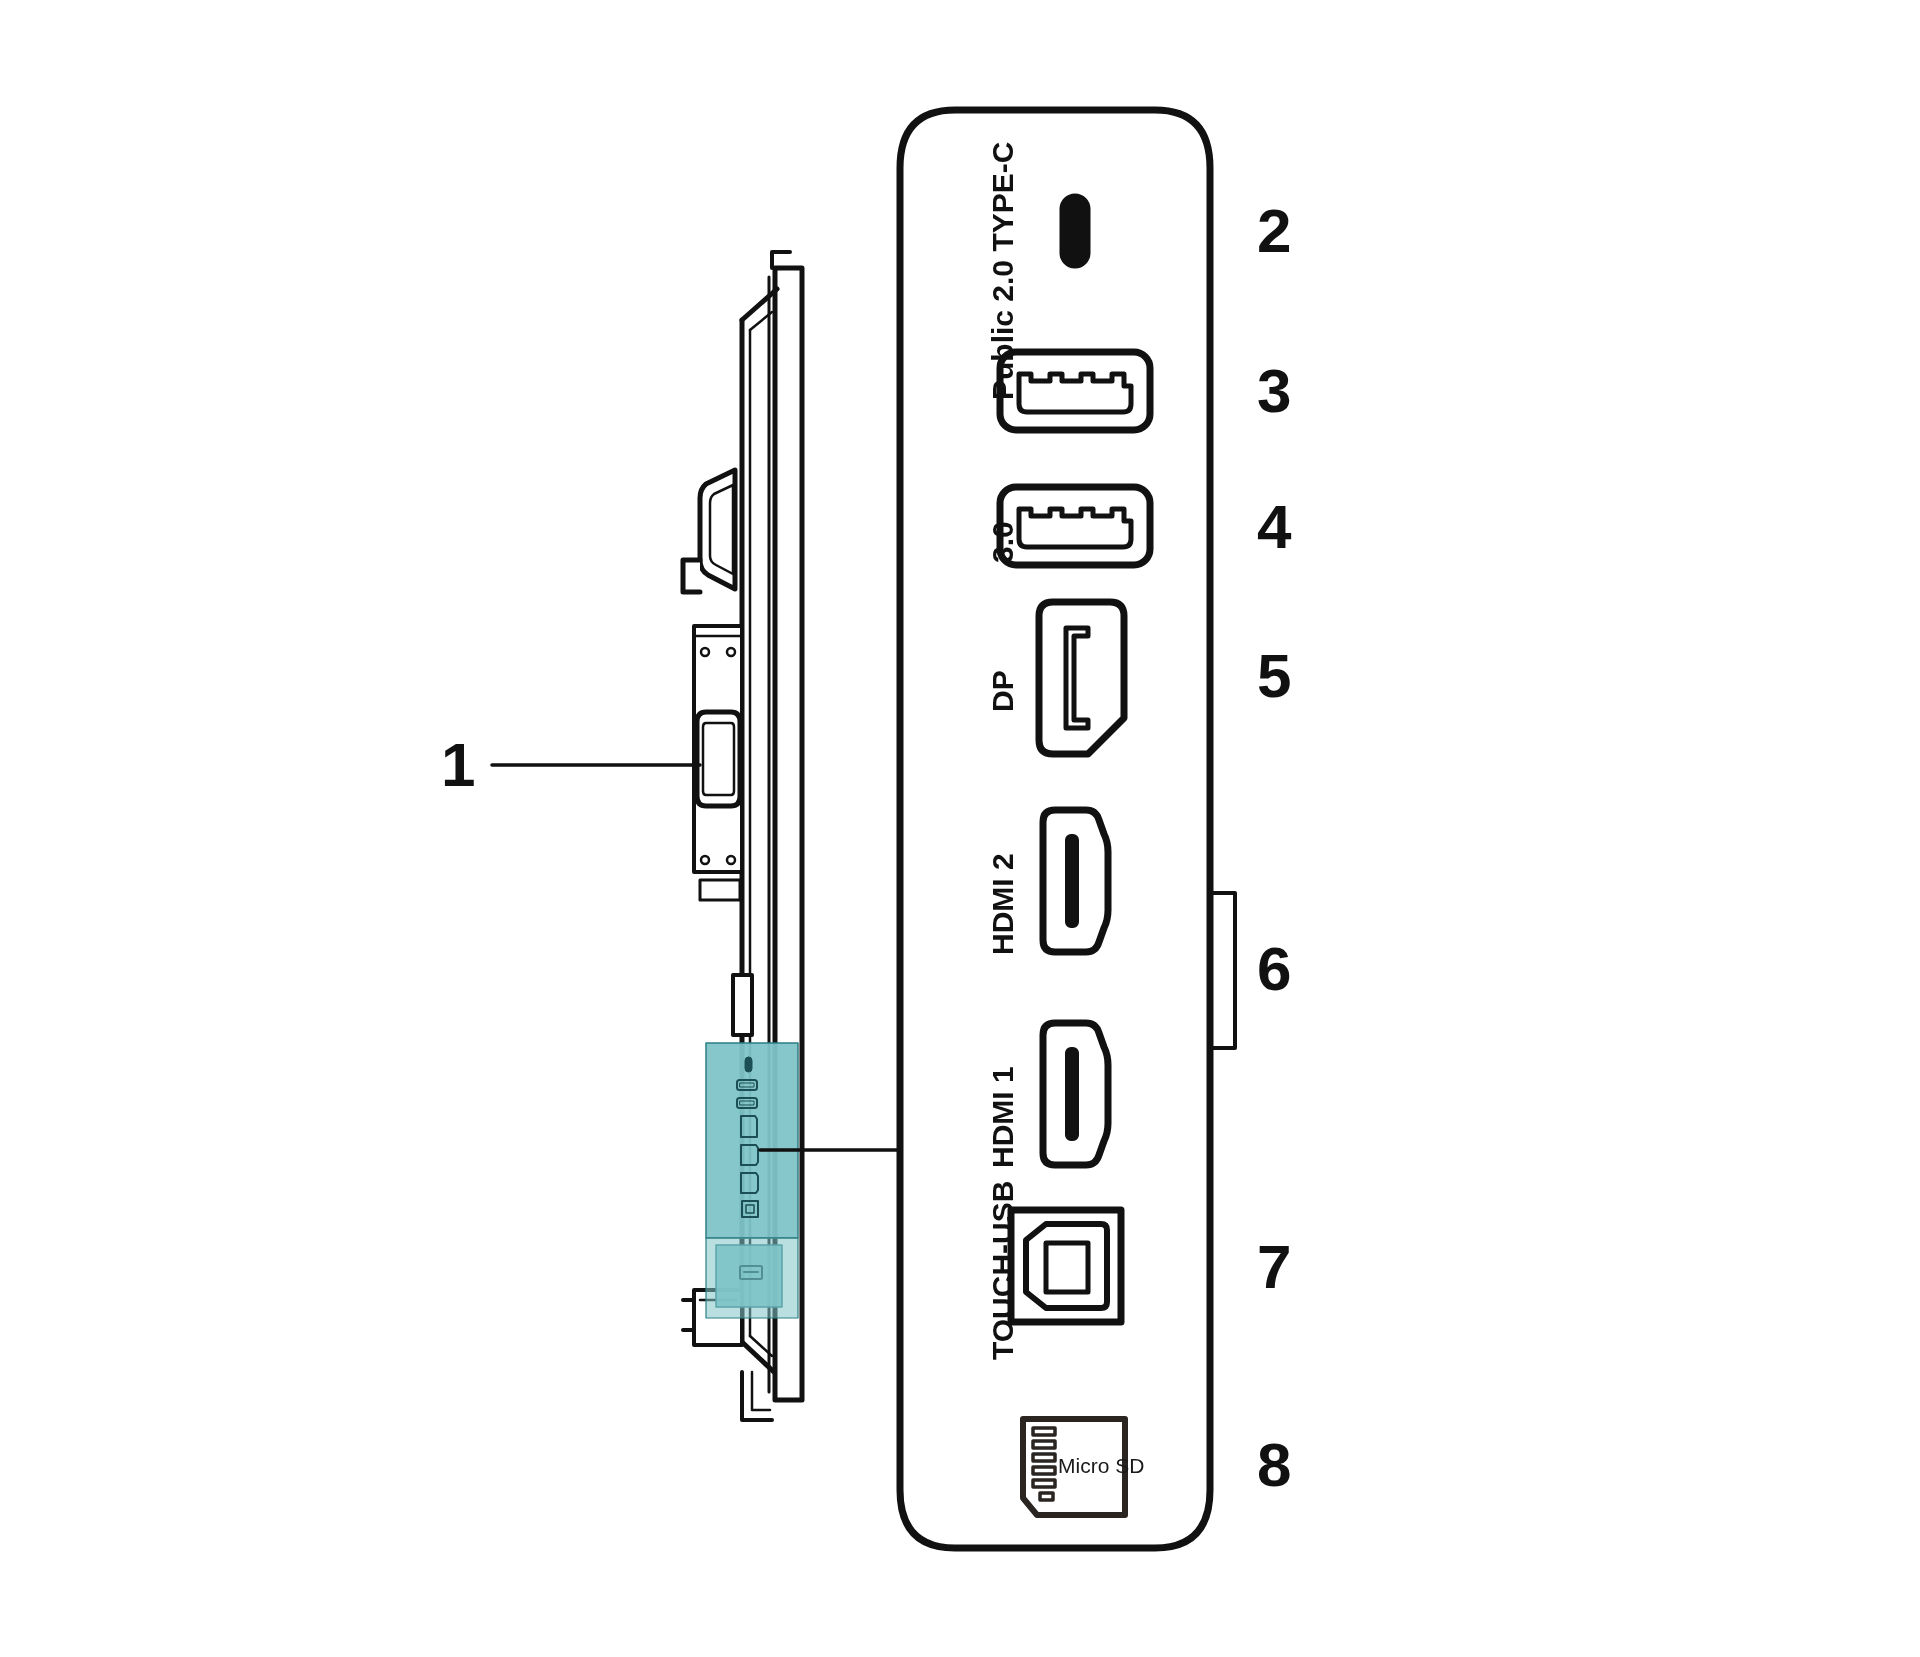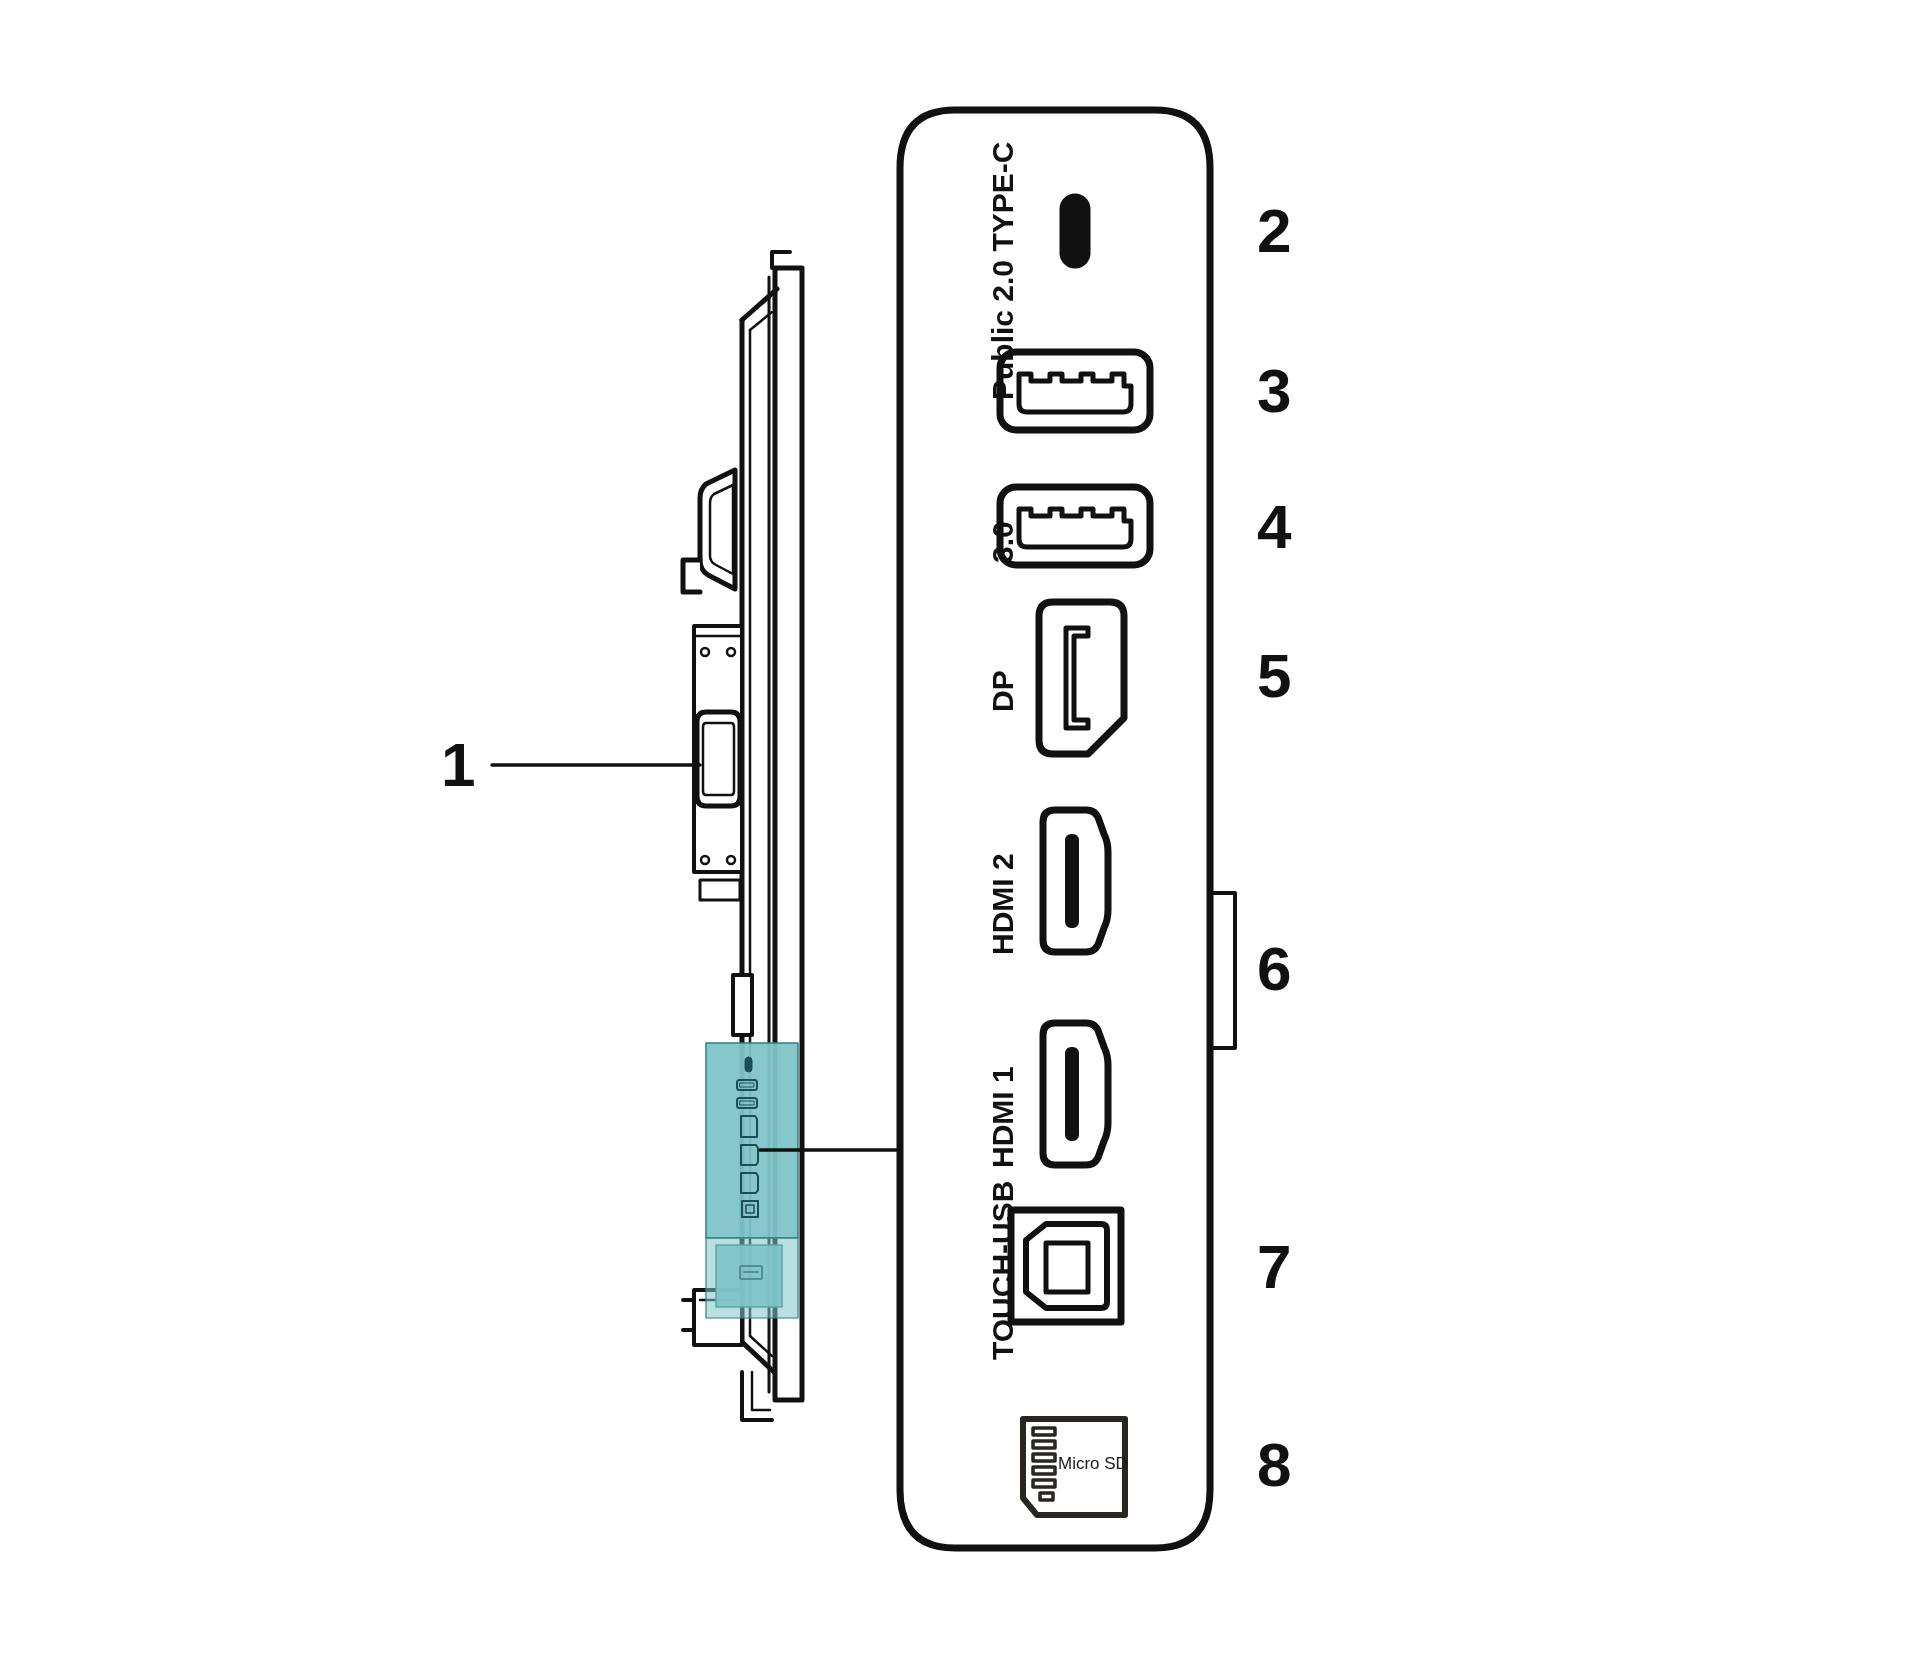--- a/index.html
+++ b/index.html
@@ -43,21 +43,21 @@
     font-weight: 700;
     color: #111111;
     white-space: nowrap;
     transform-origin: 0 0;
     transform: rotate(-90deg);
     line-height: 1;
   }
   .microsd-text {
     position: absolute;
     font-family: "Liberation Sans", sans-serif;
-    font-size: 17px;
+    font-size: 21px;
     font-weight: 400;
     color: #1a1a1a;
     white-space: nowrap;
     line-height: 1;
   }
 </style>
 </head>
 <body>
 
 <div id="stage">

